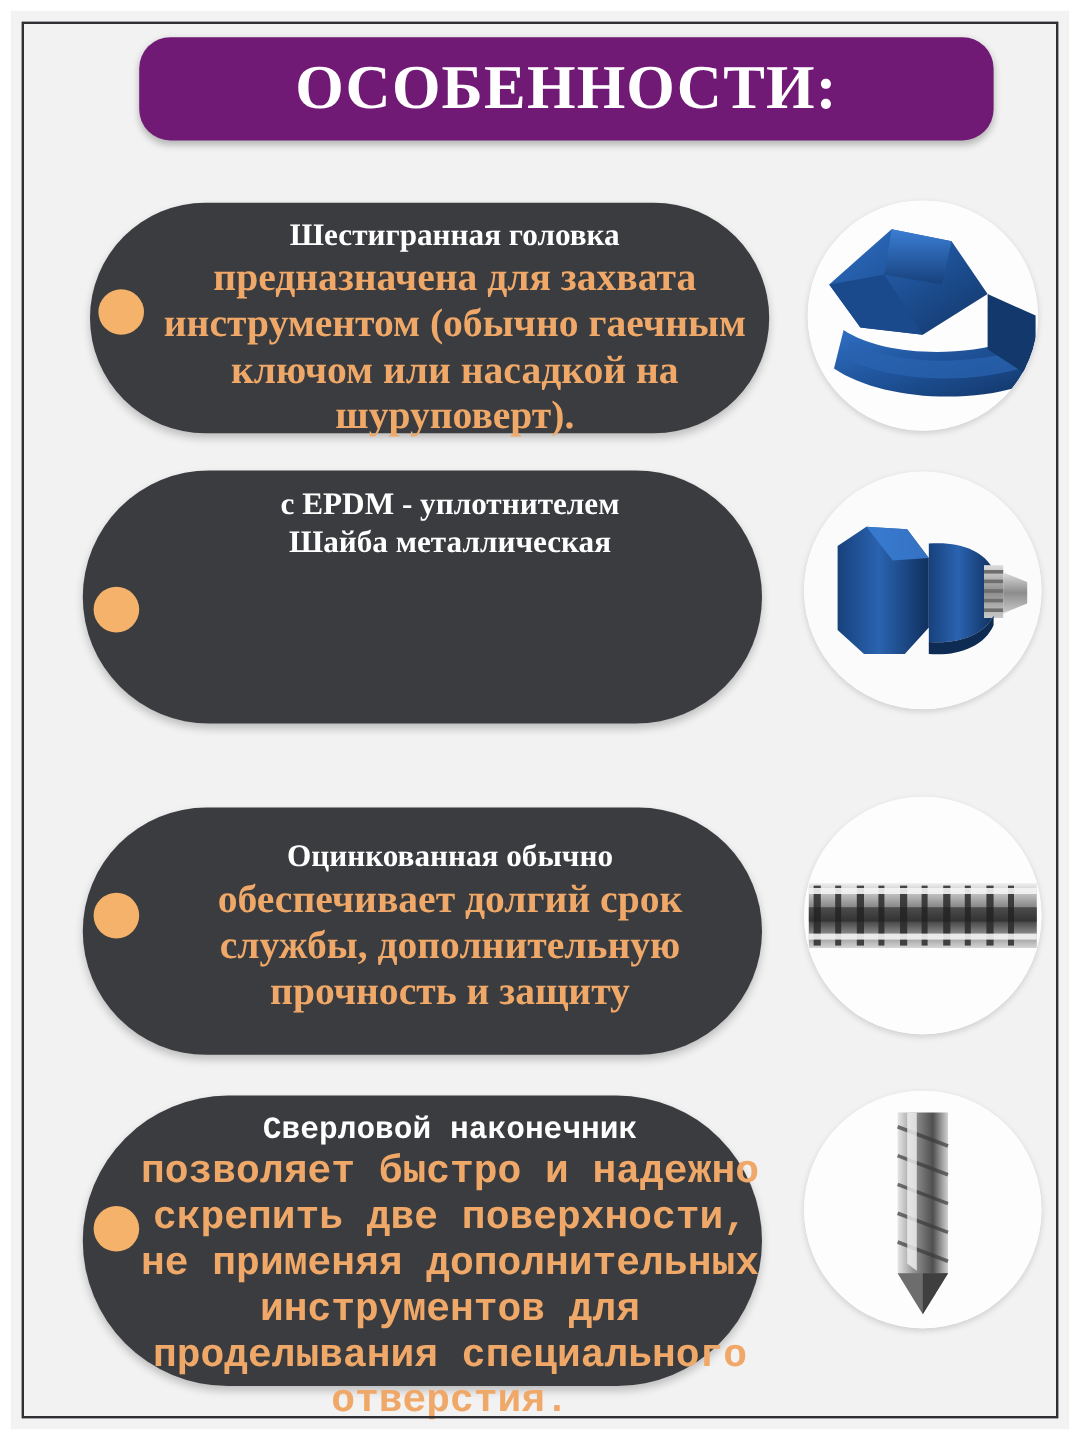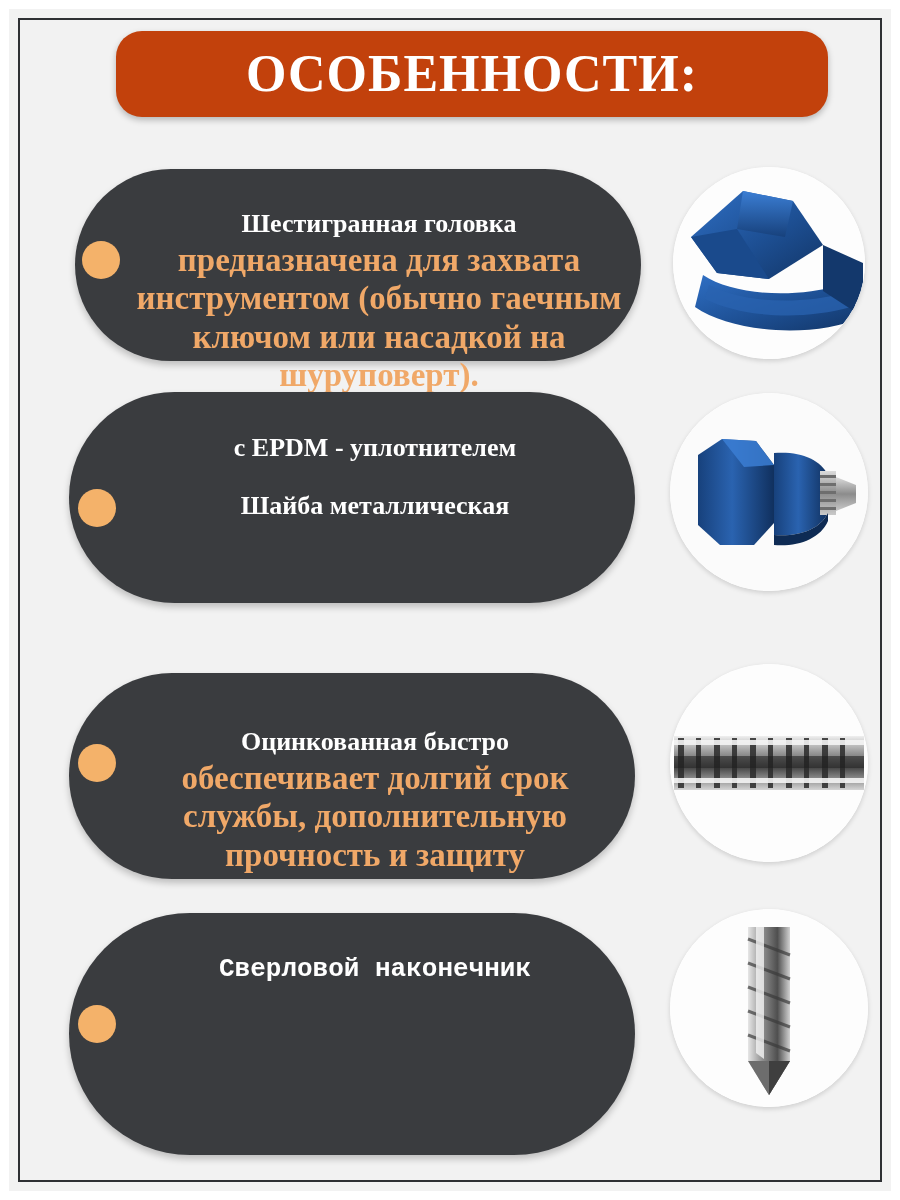--- a/index.html
+++ b/index.html
@@ -31,21 +31,21 @@
     box-sizing: border-box;
   }
 
   
   .header-pill {
     position: absolute;
     left: 107px;
     top: 22px;
     width: 712px;
     height: 86px;
-    background: #c2410c;
+    background: #701a75;
     border-radius: 26px;
     display: flex;
     align-items: center;
     justify-content: center;
     box-shadow: 0 3px 6px rgba(0,0,0,0.25);
   }
   .header-title {
     color: #ffffff;
     font-size: 52px;
     font-weight: bold;
@@ -73,21 +73,20 @@
     text-align: center;
     line-height: 1.16;
     font-family: "Liberation Serif", serif;
   }
   .feature-head {
     display: block;
     color: #ffffff;
     font-weight: bold;
     font-size: 26px;
     margin-bottom: 2px;
-    margin-top: 28px;
   }
   .feature-body {
     display: block;
     color: #f0a868;
     font-weight: bold;
     font-size: 33px;
   }
 
   
   .photo-circle {
@@ -201,21 +200,21 @@
         </g>
         <path d="M166 84 L186 92 L186 110 L166 118 Z" fill="url(#steel2)"></path>
         <path d="M104 142 C130 144 150 136 158 120 L158 128 C150 146 128 154 104 152 Z" fill="#0e2b54"></path>
       </g>
     </svg>
   </div>
 
   <div class="feature-pill" id="f3-pill"></div>
   <div class="bullet-dot" id="f3-dot"></div>
   <div class="feature-text" id="f3-text">
-    <span class="feature-head">Оцинкованная быстро</span>
+    <span class="feature-head">Оцинкованная обычно</span>
     <span class="feature-body">обеспечивает долгий срок службы, дополнительную прочность и защиту</span>
   </div>
   <div class="photo-circle" id="f3-photo">
     <svg width="198" height="198" viewBox="0 0 198 198" aria-hidden="true">
       <defs>
         <linearGradient id="steel3" x1="0" y1="0" x2="0" y2="1">
           <stop offset="0%" stop-color="#efefef"></stop>
           <stop offset="30%" stop-color="#9a9a9a"></stop>
           <stop offset="60%" stop-color="#4b4b4b"></stop>
           <stop offset="100%" stop-color="#d5d5d5"></stop>
@@ -245,20 +244,21 @@
         </g>
         <rect x="4" y="92" width="190" height="12" fill="#1e1e1e" opacity="0.55"></rect>
       </g>
     </svg>
   </div>
 
   <div class="feature-pill" id="f4-pill"></div>
   <div class="bullet-dot" id="f4-dot"></div>
   <div class="feature-text" id="f4-text">
     <span class="feature-head">Сверловой наконечник</span>
+    <span class="feature-body">позволяет быстро и надежно скрепить две поверхности, не применяя дополнительных инструментов для проделывания специального отверстия.</span>
   </div>
   <div class="photo-circle" id="f4-photo">
     <svg width="198" height="198" viewBox="0 0 198 198" aria-hidden="true">
       <defs>
         <linearGradient id="steel4" x1="0" y1="0" x2="1" y2="0">
           <stop offset="0%" stop-color="#e6e6e6"></stop>
           <stop offset="35%" stop-color="#8e8e8e"></stop>
           <stop offset="70%" stop-color="#4f4f4f"></stop>
           <stop offset="100%" stop-color="#d2d2d2"></stop>
         </linearGradient>

